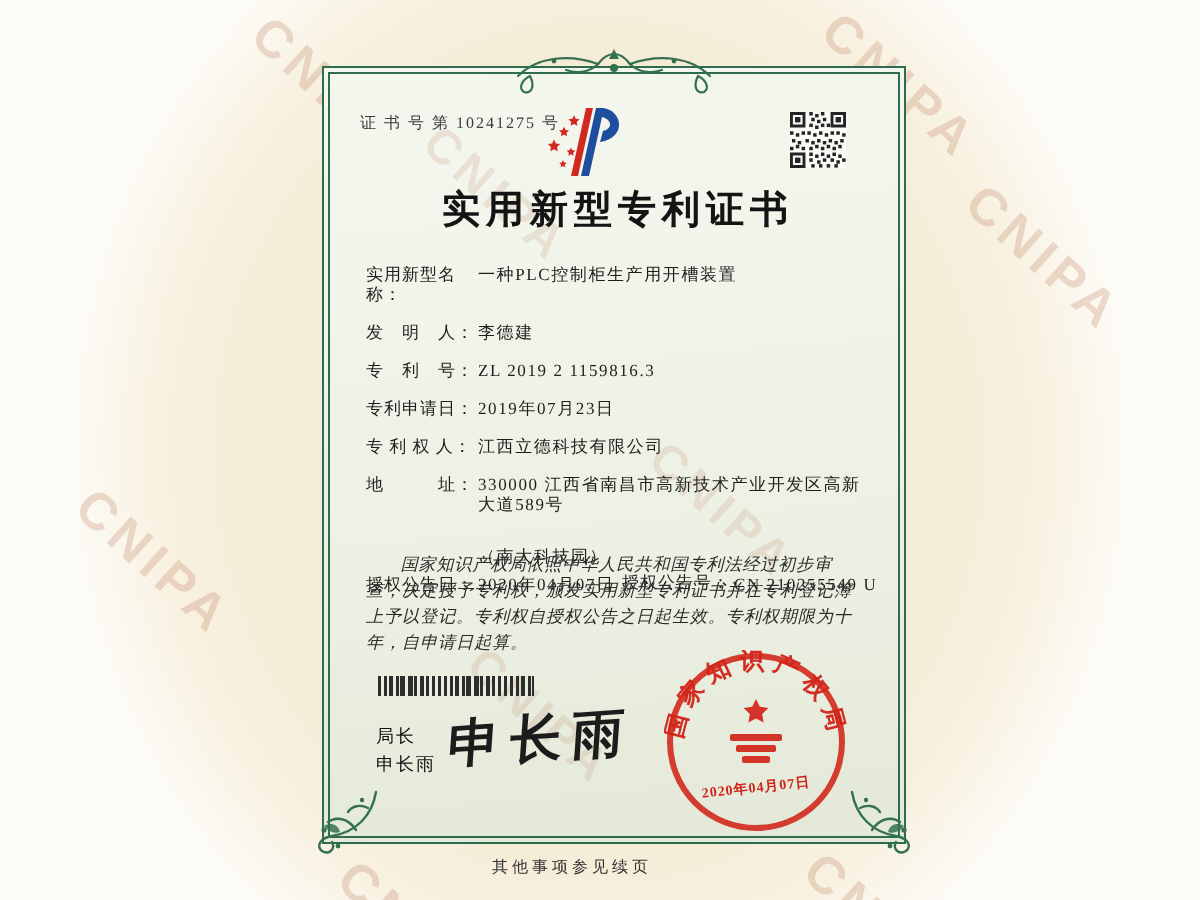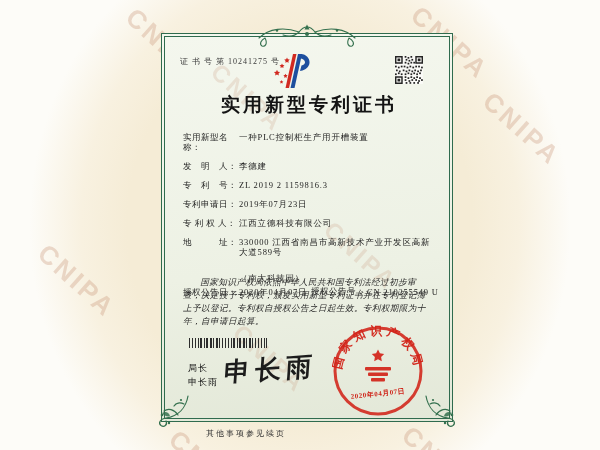--- a/index.html
+++ b/index.html
@@ -45,21 +45,21 @@
   }
   .director { left:26px; top:327px; font-size:9px; line-height:14px; color:#111; letter-spacing:1px; }
   .autograph { left:62px; top:318px; font-size:26px; letter-spacing:5px; color:#1c1c1c;
                font-weight:600; transform:rotate(-4deg) skewX(-8deg); }
   .seal { left:170px; top:291px; width:92px; height:92px; z-index:3; }
   .seal svg { position:absolute; left:0; top:0; }
   .seal-date { position:absolute; left:0; right:0; top:64px; text-align:center; font-size:7px;
                color:#cf2318; letter-spacing:0.5px; font-weight:700; transform:rotate(-6deg); }
   .pageno { left:0; right:0; top:374px; text-align:center; font-size:7.5px; color:#333; letter-spacing:1px; }
   .footnote { position:absolute; left:0; width:492px; top:428px; text-align:center;
-              font-size:8px; color:#333; letter-spacing:2px; z-index:2; }
+              font-size:8px; color:#333; letter-spacing:2px; z-index:2;padding-left:40px; }
   .top-ornament { position:absolute; left:50%; top:-12px; transform:translateX(-50%); z-index:3; }
   .corner { position:absolute; z-index:3; }
   .corner-l { left:-6px; bottom:-7px; }
   .corner-r { right:-6px; bottom:-7px; transform:scaleX(-1); }
 </style>
 </head>
 <body>
 
 <div class="page">
 

